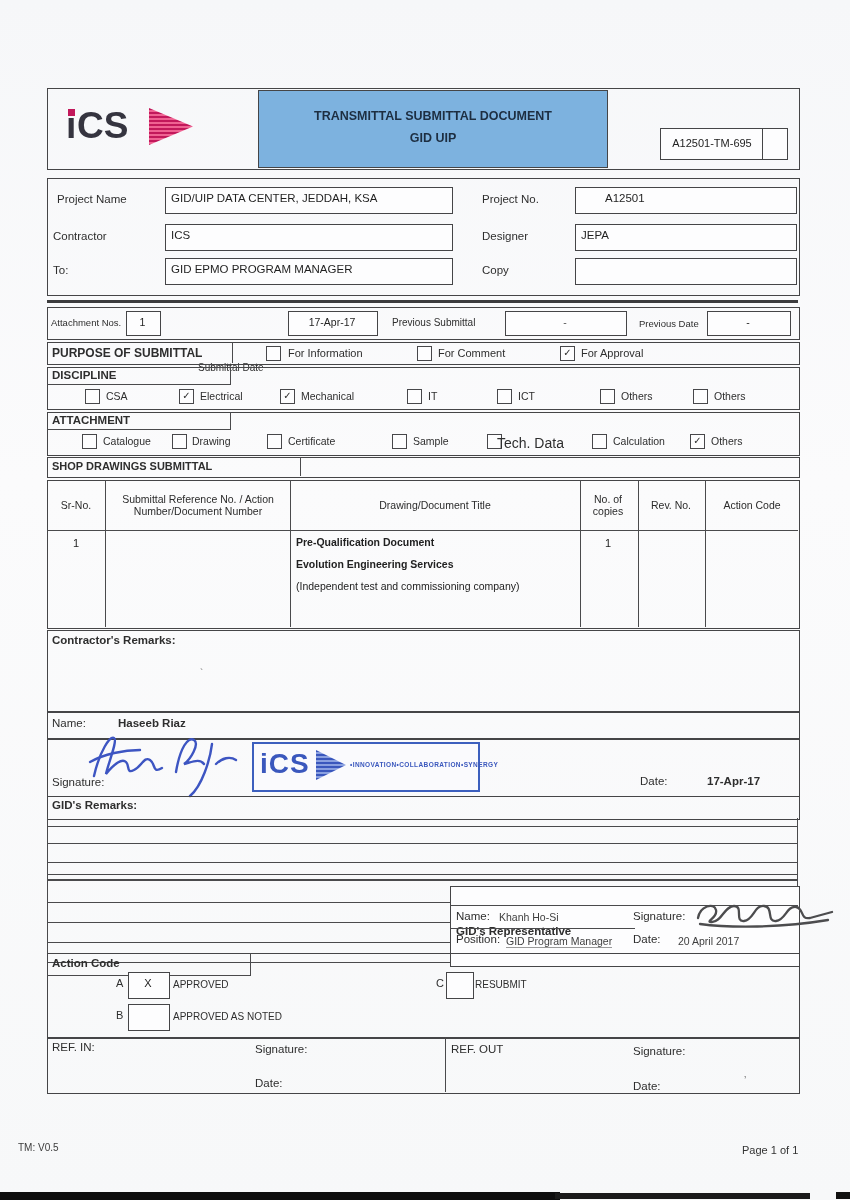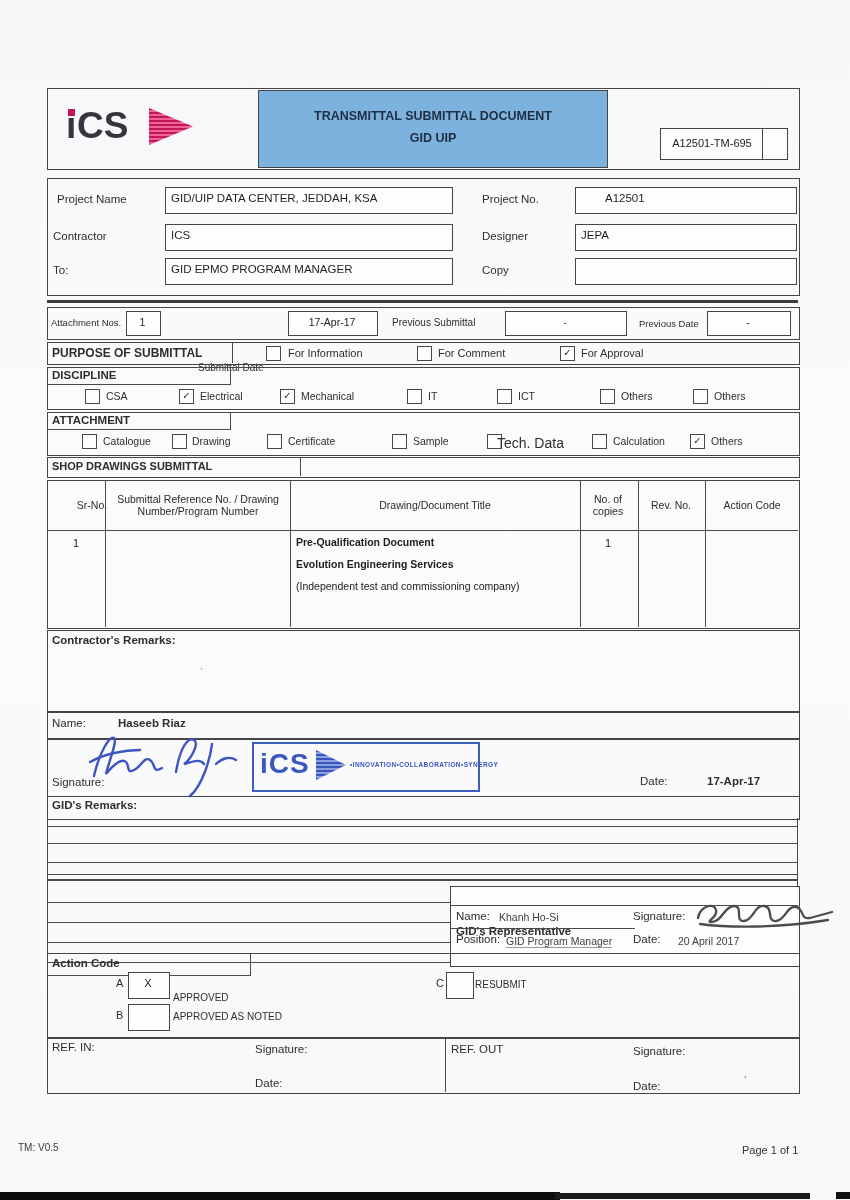--- a/index.html
+++ b/index.html
@@ -134,22 +134,22 @@
 
   <div class="box" style="left:47px;top:480px;width:751px;height:147px;"></div>
   <div class="abs" style="left:47px;top:480px;width:751px;height:50px;border-bottom:1.4px solid #4a4a4c;"></div>
 
   <div class="abs" style="left:105px;top:480px;width:0;height:147px;border-left:1.4px solid #4a4a4c;"></div>
   <div class="abs" style="left:290px;top:480px;width:0;height:147px;border-left:1.4px solid #4a4a4c;"></div>
   <div class="abs" style="left:580px;top:480px;width:0;height:147px;border-left:1.4px solid #4a4a4c;"></div>
   <div class="abs" style="left:638px;top:480px;width:0;height:147px;border-left:1.4px solid #4a4a4c;"></div>
   <div class="abs" style="left:705px;top:480px;width:0;height:147px;border-left:1.4px solid #4a4a4c;"></div>
 
-  <div class="abs" style="left:47px;top:480px;width:58px;height:50px;display:flex;align-items:center;justify-content:center;font-size:10.5px;padding-left:16px;">Sr-No.</div>
-  <div class="abs" style="left:108px;top:480px;width:180px;height:50px;display:flex;align-items:center;justify-content:center;text-align:center;font-size:10.5px;">Submittal Reference No. / Drawing Number/Program Number</div>
+  <div class="abs" style="left:47px;top:480px;width:58px;height:50px;display:flex;align-items:center;justify-content:center;font-size:10.5px;">Sr-No.</div>
+  <div class="abs" style="left:108px;top:480px;width:180px;height:50px;display:flex;align-items:center;justify-content:center;text-align:center;font-size:10.5px;">Submittal Reference No. / Action Number/Document Number</div>
   <div class="abs" style="left:293px;top:480px;width:284px;height:50px;display:flex;align-items:center;justify-content:center;font-size:10.5px;">Drawing/Document Title</div>
   <div class="abs" style="left:581px;top:480px;width:54px;height:50px;display:flex;align-items:center;justify-content:center;text-align:center;font-size:10.5px;">No. of copies</div>
   <div class="abs" style="left:640px;top:480px;width:62px;height:50px;display:flex;align-items:center;justify-content:center;font-size:10.5px;">Rev. No.</div>
   <div class="abs" style="left:707px;top:480px;width:90px;height:50px;display:flex;align-items:center;justify-content:center;font-size:10.5px;">Action Code</div>
 
   <div class="abs" style="left:47px;top:537px;width:58px;text-align:center;font-size:11px;color:#222;">1</div>
   <div class="tdline" style="left:296px;top:536px;">Pre-Qualification Document</div>
   <div class="tdline" style="left:296px;top:558px;">Evolution Engineering Services</div>
   <div class="tdline" style="left:296px;top:580px;font-weight:normal;">(Independent test and commissioning company)</div>
   <div class="abs" style="left:581px;top:537px;width:54px;text-align:center;font-size:11px;color:#222;">1</div>
@@ -218,21 +218,21 @@
     </g>
   </svg>
 
   <div class="box" style="left:47px;top:953px;width:751px;height:84px;"></div>
   <div class="abs" style="left:47px;top:953px;width:203px;height:22px;border-right:1.4px solid #4a4a4c;border-bottom:1.4px solid #4a4a4c;"></div>
   <div class="lbl bold" style="left:52px;top:957px;font-size:11.5px;">Action Code</div>
 
   <div class="lbl" style="left:116px;top:977px;font-size:11px;">A</div>
   <div class="box" style="left:128px;top:972px;width:40px;height:25px;background:#fdfdfe;"></div>
   <div class="abs" style="left:128px;top:977px;width:40px;text-align:center;font-size:11px;color:#222;">X</div>
-  <div class="lbl" style="left:173px;top:979px;font-size:10px;margin-top:13px;">APPROVED</div>
+  <div class="lbl" style="left:173px;top:979px;font-size:10px;">APPROVED</div>
 
   <div class="lbl" style="left:436px;top:977px;font-size:11px;">C</div>
   <div class="box" style="left:446px;top:972px;width:26px;height:25px;background:#fdfdfe;"></div>
   <div class="lbl" style="left:475px;top:979px;font-size:10px;">RESUBMIT</div>
 
   <div class="lbl" style="left:116px;top:1009px;font-size:11px;">B</div>
   <div class="box" style="left:128px;top:1004px;width:40px;height:25px;background:#fdfdfe;"></div>
   <div class="lbl" style="left:173px;top:1011px;font-size:10px;">APPROVED AS NOTED</div>
 
   <div class="box" style="left:47px;top:1037px;width:751px;height:55px;"></div>

